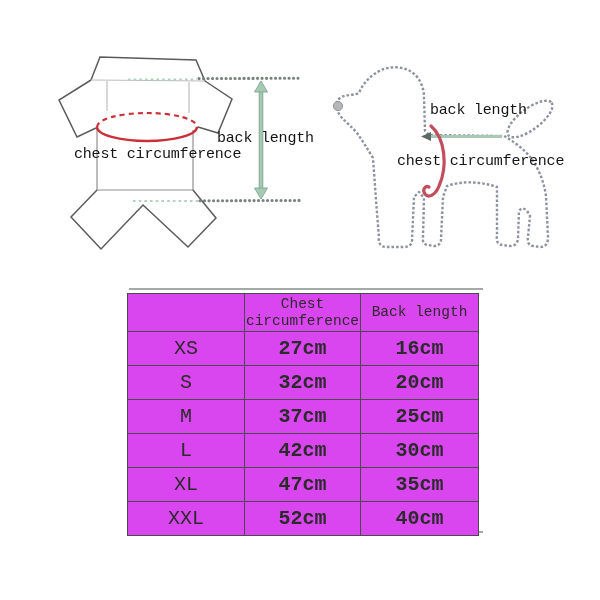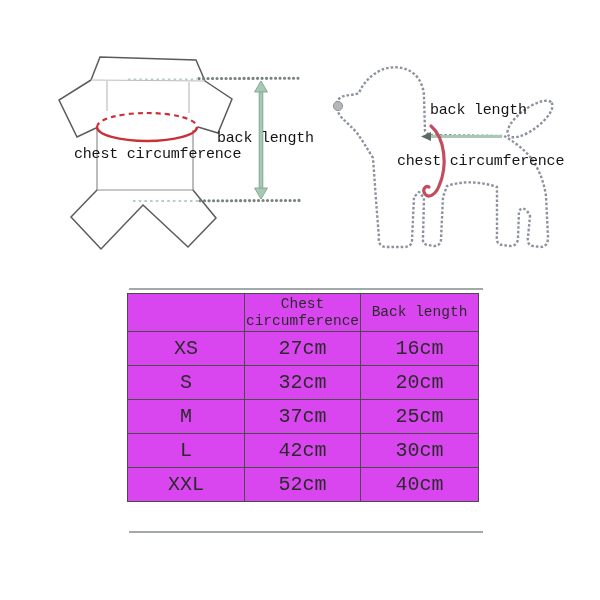--- a/index.html
+++ b/index.html
@@ -18,21 +18,21 @@
     background:#d946ef;
     margin-left:8px;
   }
   .size-table td{
     border:1.6px solid #4a4a4a;
     text-align:center;vertical-align:middle;padding:0;
     color:#2b2b2b;
   }
   .hdr-cell{font-size:14.5px;line-height:1.15;height:37px;}
   .size-cell{font-size:20px;height:33px;}
-  .val-cell{font-size:20px;height:33px;}
+  .val-cell{font-size:20px;height:33px;font-weight:bold;}
   .rule{position:absolute;background:#a3a8a8;}
   .rule-top{left:129px;top:288px;width:354px;height:2px;}
   .rule-bottom{left:129px;top:531px;width:354px;height:2px;}
 </style>
 </head>
 <body>
 
 <div class="canvas">
 
   <svg class="diagram-svg" width="600" height="600" viewBox="0 0 600 600">
@@ -154,19 +154,24 @@
         <td class="size-cell">M</td>
         <td class="val-cell">37cm</td>
         <td class="val-cell">25cm</td>
       </tr>
       <tr>
         <td class="size-cell">L</td>
         <td class="val-cell">42cm</td>
         <td class="val-cell">30cm</td>
       </tr>
       <tr>
+        <td class="size-cell">XL</td>
+        <td class="val-cell">47cm</td>
+        <td class="val-cell">35cm</td>
+      </tr>
+      <tr>
         <td class="size-cell">XXL</td>
         <td class="val-cell">52cm</td>
         <td class="val-cell">40cm</td>
       </tr>
     </tbody>
   </table>
 </div>
 
 </body></html>

